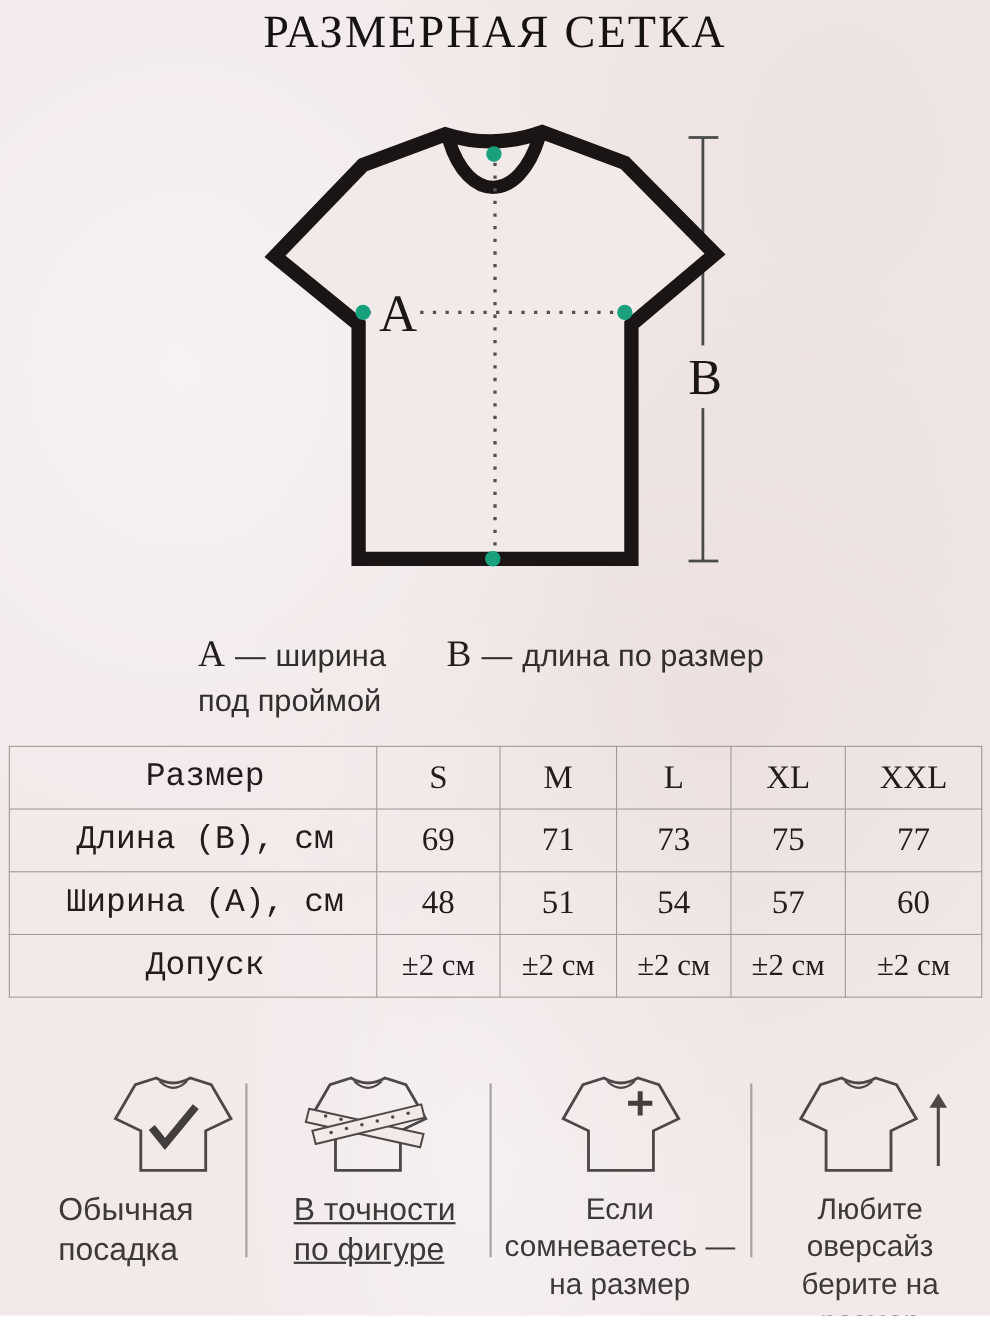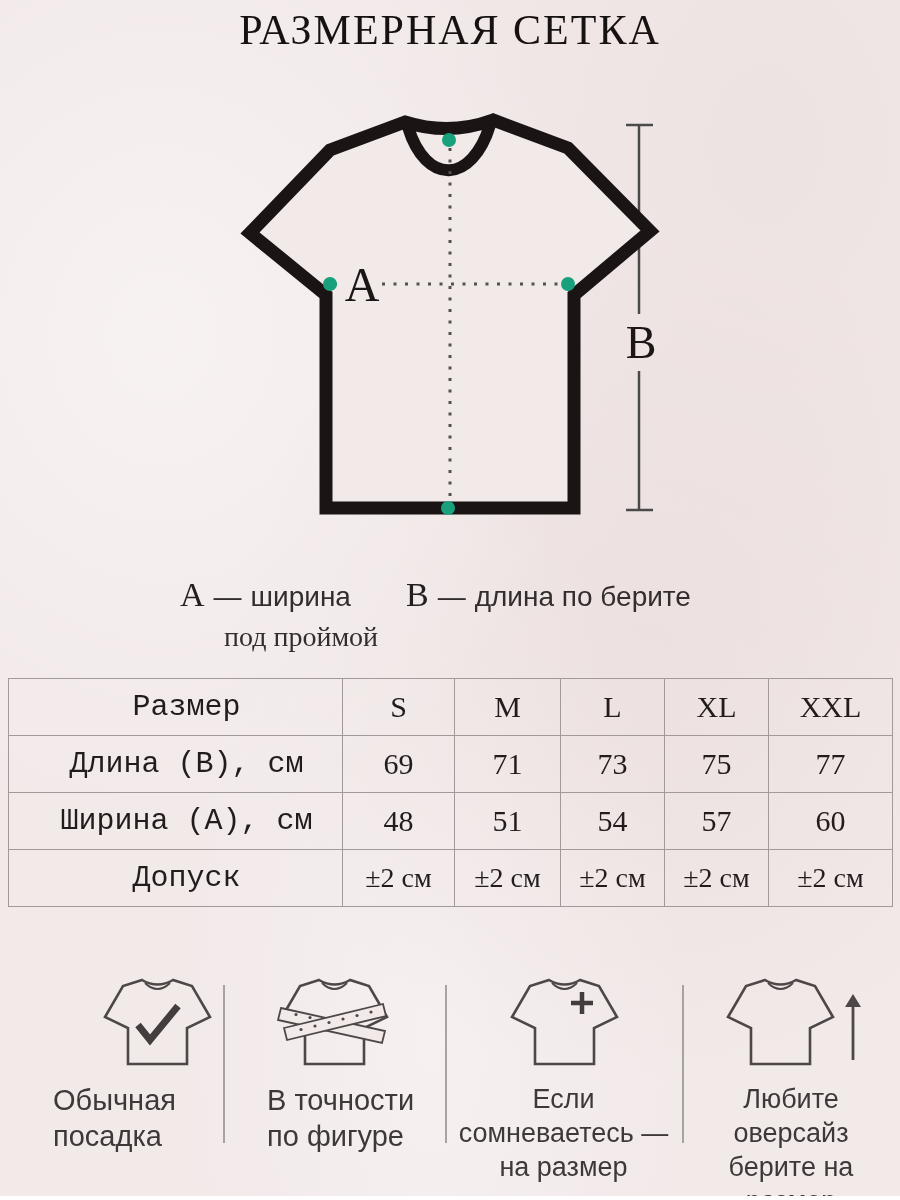--- a/index.html
+++ b/index.html
@@ -26,21 +26,21 @@
   .diagram svg{ display:block; width:440px; height:440px; }
 
   
   .legend-item{ position:absolute; }
   .legend-a{ left:180px; top:576px; }
   .legend-b{ left:406px; top:576px; }
   .legend-line1{ display:flex; align-items:baseline; gap:9px; }
   .legend-letter{ font-family:"Liberation Serif",serif; font-size:34px; color:#241e1e; }
   .legend-dash{ font-family:"Liberation Sans",sans-serif; font-size:28px; color:#332e2e; }
   .legend-word{ font-family:"Liberation Sans",sans-serif; font-size:28px; color:#332e2e; }
-  .legend-line2{ margin-left:44px; margin-top:7px;font-family:Liberation Serif, serif; }
+  .legend-line2{ margin-top:7px; }
 
   
   .size-table{
     position:absolute; left:8px; top:678px; width:884px;
     border-collapse:collapse; table-layout:fixed;
   }
   .size-table td, .size-table th{
     border:1px solid #a29a9a; height:57px;
     font-family:"Liberation Serif",serif; font-size:30px; font-weight:400;
     text-align:center; vertical-align:middle; color:#221c1c;
@@ -59,21 +59,21 @@
   .fit-col{ display:flex; flex-direction:column; align-items:center; }
   .fit-col-1{ width:223px;align-items:flex-end; } .fit-col-2{ width:222px; }
   .fit-col-3{ width:237px; } .fit-col-4{ width:218px; }
   .fit-icon{ margin-top:15px; height:95px; display:flex; align-items:center; justify-content:center; }
   .fit-caption{
     margin-top:12px; font-family:"Liberation Sans",sans-serif;
     color:#3e3939; text-align:center;
   }
   .fit-caption.cap-2line{ font-size:29px; line-height:36px; text-align:left; align-self:flex-start; }
   .fit-col-1 .cap-2line{ margin-left:53px; }
-  .fit-col-2 .cap-2line{ margin-left:44px; }
+  .fit-col-2 .cap-2line{ margin-left:44px;text-decoration:underline; }
   .fit-caption.cap-3line{ font-size:27px; line-height:34px; }
   .divider{ position:absolute; top:985px; width:2px; height:158px; background:#8f8989; opacity:.75; }
   .divider-1{ left:223px; } .divider-2{ left:445px; } .divider-3{ left:682px; }
 </style>
 </head>
 <body>
 
 <div class="page">
 
   <div class="title">РАЗМЕРНАЯ СЕТКА</div>
@@ -114,21 +114,21 @@
       <span class="legend-letter">А</span>
       <span class="legend-dash">—</span>
       <span class="legend-word">ширина</span>
     </div>
     <div class="legend-line2 legend-word">под проймой</div>
   </div>
   <div class="legend-item legend-b">
     <div class="legend-line1">
       <span class="legend-letter">В</span>
       <span class="legend-dash">—</span>
-      <span class="legend-word">длина по берите</span>
+      <span class="legend-word">длина по размер</span>
     </div>
   </div>
 
   <table class="size-table">
     <colgroup>
       <col class="c-label">
         <col class="c-s">
         <col class="c-m">
         <col class="c-l">
         <col class="c-xl">

